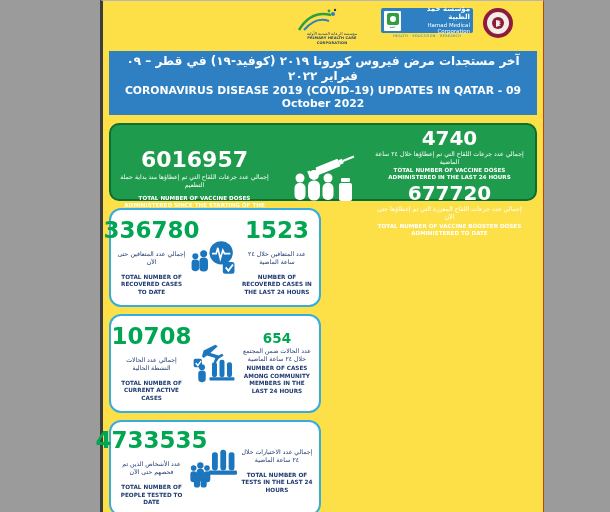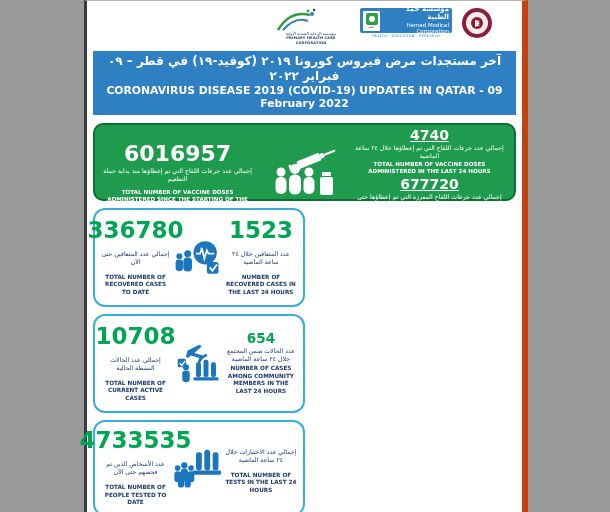--- a/index.html
+++ b/index.html
@@ -2,23 +2,23 @@
 <html><head>
 <meta charset="utf-8">
 <style>
   html,body{margin:0;padding:0;}
   body{
     width:610px;height:512px;position:relative;overflow:hidden;
     background:#9b9b9b;
     font-family:"DejaVu Sans","Liberation Sans",sans-serif;
   }
   .page{
-    position:absolute;left:84px;top:0;width:444px;height:512px;
-    background:#ffffff;box-sizing:border-box;
-    border-left:3px solid #3c3c3c;border-right:6px solid #c2410c;border-top:1px solid #b5b5b5;
+    position:absolute;left:100px;top:0;width:444px;height:512px;
+    background:#fde047;box-sizing:border-box;
+    border-left:3px solid #3c3c3c;border-right:1px solid #c2410c;border-top:1px solid #b5b5b5;
     padding:5px 6px 0 6px;
   }
   
   .logos{display:flex;justify-content:flex-end;align-items:flex-start;gap:10px;height:40px;margin:2px 24px 0 0;}
   .phcc{width:78px;text-align:center;}
   .phcc .cap1{font-size:4px;color:#1f3a70;line-height:1.1;}
   .phcc .cap2{font-size:3.5px;color:#1f3a70;font-weight:bold;letter-spacing:.2px;line-height:1.2;}
   .hmc{width:92px;}
   .hmc-box{background:#2f80c3;border-radius:2px;height:25px;display:flex;align-items:center;gap:3px;padding:2px 3px;box-sizing:border-box;}
   .hmc-emblem{width:17px;height:20px;background:#fff;border-radius:1px;display:flex;flex-direction:column;align-items:center;justify-content:center;}
@@ -38,21 +38,21 @@
   .t-ar{font-size:12px;font-weight:bold;direction:rtl;line-height:1.25;}
   .t-en{font-size:10.8px;font-weight:bold;line-height:1.25;}
   
   .vpanel{
     margin-top:8px;background:#1e9b4c;border:2px solid #0d6e35;border-radius:10px;
     height:78px;box-sizing:border-box;display:grid;grid-template-columns:37% 25% 38%;
     align-items:center;padding:3px 8px;color:#fff;
   }
   .stat{display:flex;flex-direction:column;align-items:center;text-align:center;gap:2px;}
   .v-num{font-size:22px;font-weight:bold;line-height:1;}
-  .v-num-s{font-size:14px;font-weight:bold;line-height:1;text-decoration:underline;}
+  .v-num-s{font-size:20px;font-weight:bold;line-height:1;}
   .v-ar{font-size:6.2px;direction:rtl;line-height:1.25;}
   .v-en{font-size:5.6px;font-weight:bold;line-height:1.25;}
   .v-right{display:flex;flex-direction:column;gap:2px;justify-content:center;}
   .icon-cell{display:flex;align-items:center;justify-content:center;}
   
   .grid{display:flex;flex-wrap:wrap;gap:7px 9px;margin-top:7px;}
   .sp{
     border:2px solid #36ace0;border-radius:12px;background:#fff;box-sizing:border-box;
     width:211.5px;display:grid;grid-template-columns:36% 27% 37%;align-items:center;padding:2px 5px;
   }
@@ -96,21 +96,21 @@
     </div>
     <div class="moph-logo">
       <div class="ring"></div>
         <div class="core"></div>
         <div class="flag"></div>
     </div>
   </div>
 
   <div class="titlebar">
     <div class="t-ar">آخر مستجدات مرض فيروس كورونا ٢٠١٩ (كوفيد-١٩) في قطر – ٠٩ فبراير ٢٠٢٢</div>
-    <div class="t-en">CORONAVIRUS DISEASE 2019 (COVID-19) UPDATES IN QATAR - 09 February 2022</div>
+    <div class="t-en">CORONAVIRUS DISEASE 2019 (COVID-19) UPDATES IN QATAR - 09 October 2022</div>
   </div>
 
   <div class="vpanel">
     <div class="stat">
       <div class="v-num">6016957</div>
       <div class="v-ar">إجمالي عدد جرعات اللقاح التي تم إعطاؤها منذ بداية حملة التطعيم</div>
       <div class="v-en" style="margin-top:4px">TOTAL NUMBER OF VACCINE DOSES ADMINISTERED SINCE THE STARTING OF THE VACCINATION CAMPAIGN</div>
     </div>
     <div class="icon-cell">
       <svg width="86" height="60" viewBox="0 0 86 60" fill="#ffffff">

